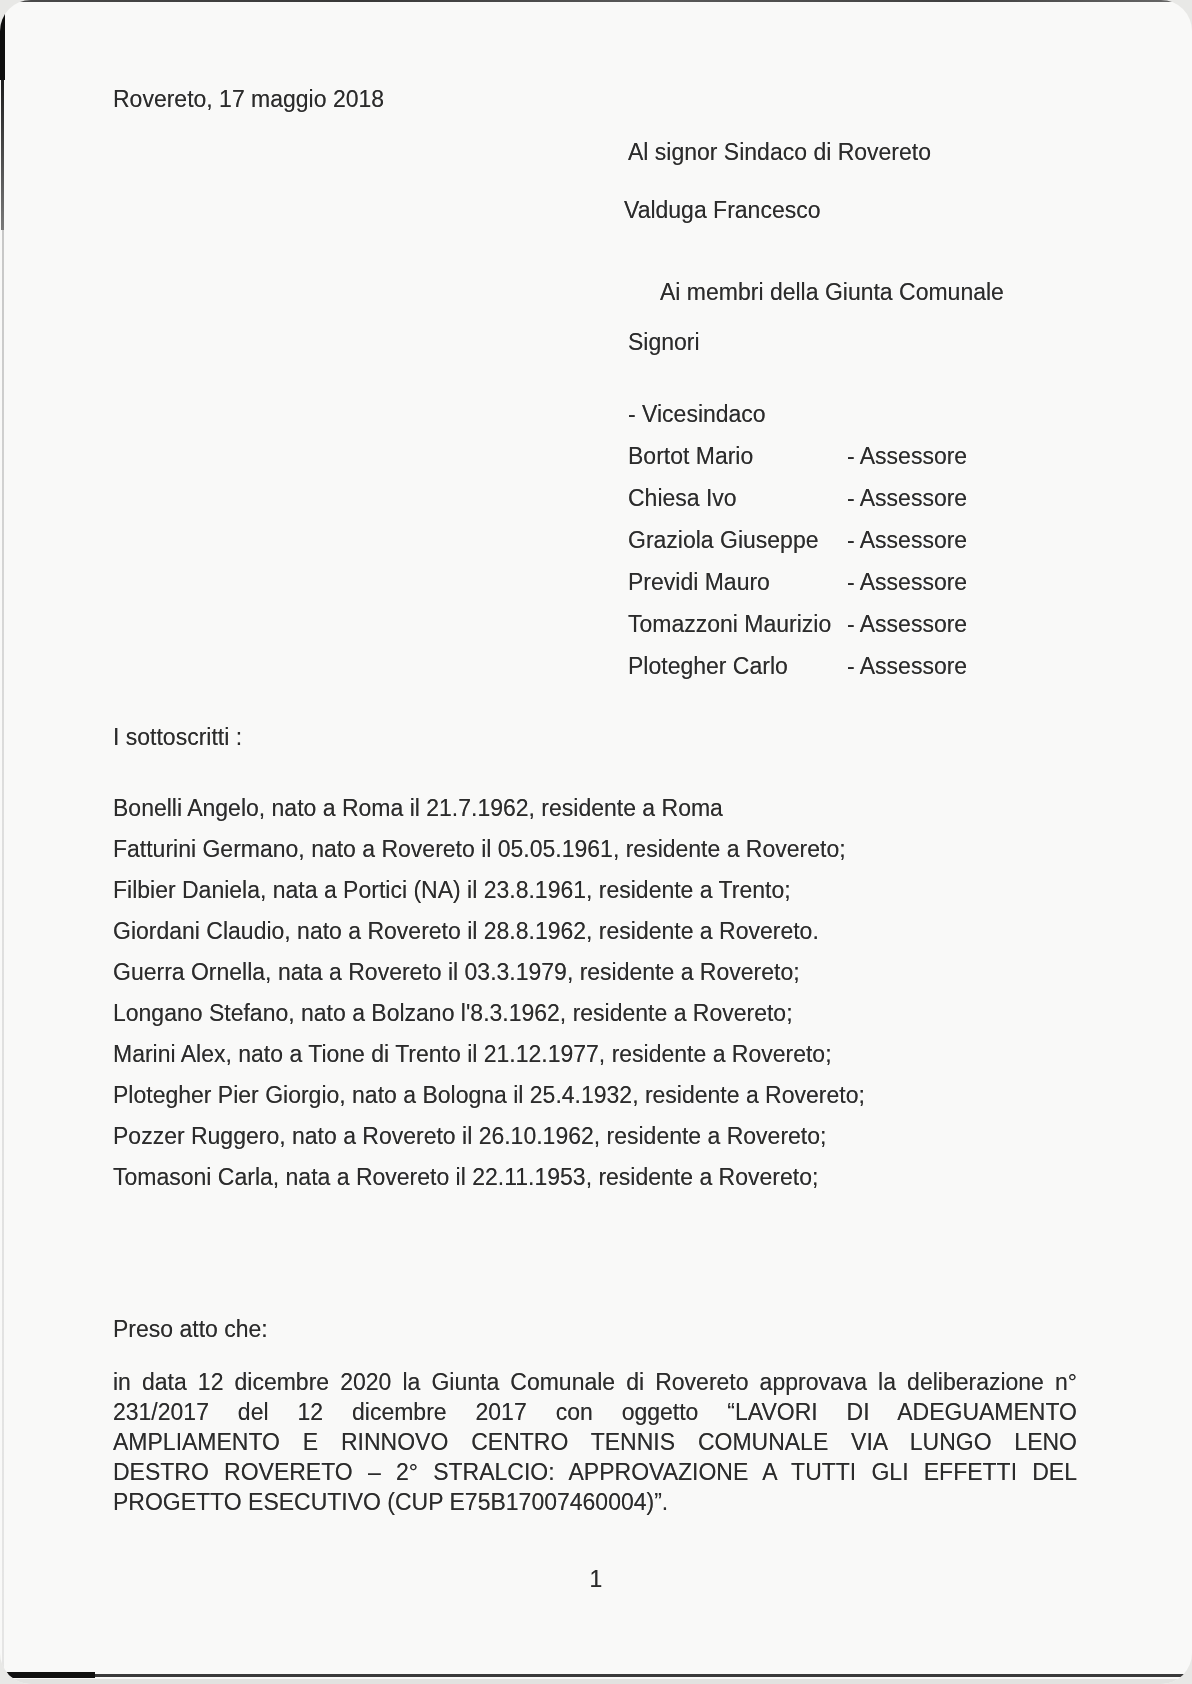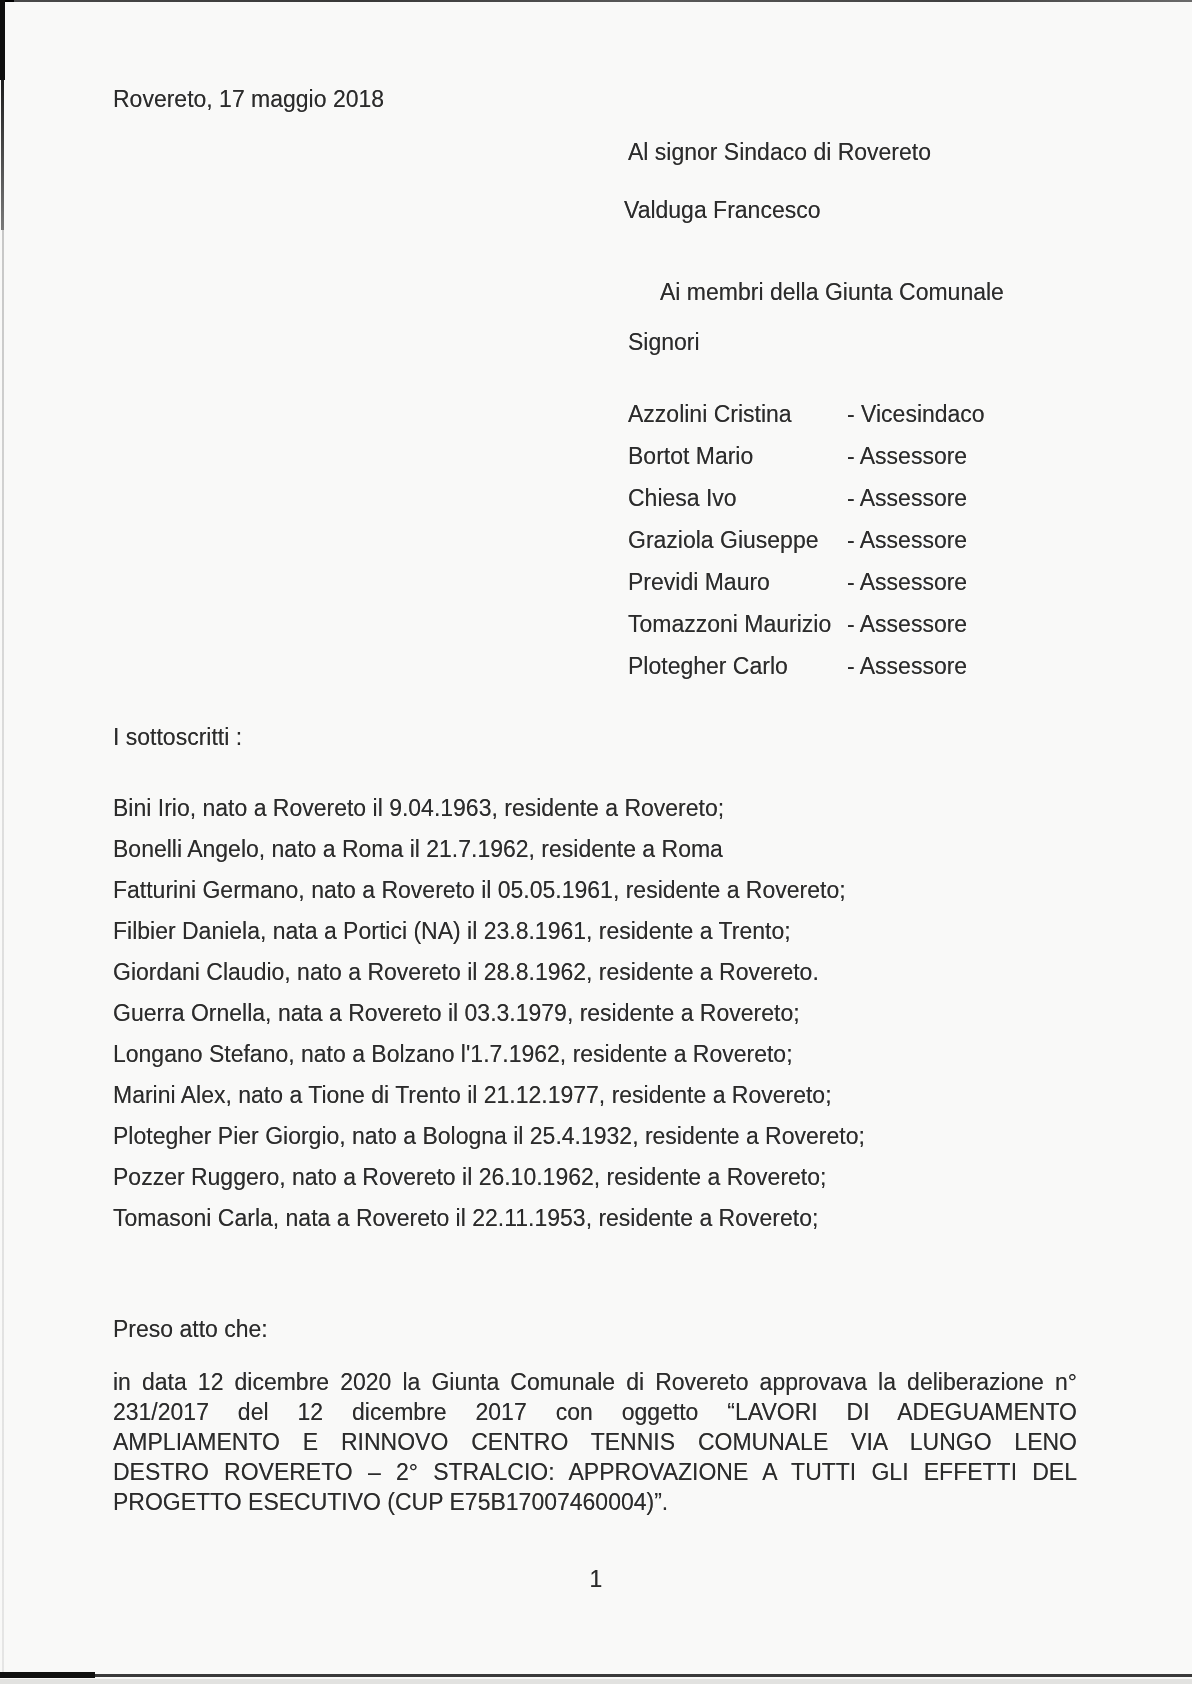--- a/index.html
+++ b/index.html
@@ -6,20 +6,21 @@
   .page{
     position:relative;
     width:1192px;height:1684px;
     margin:0 auto;
     background:#f9f9f8;
     font-family:"Liberation Sans","DejaVu Sans",sans-serif;
     font-size:23px;
     color:#2b2b2b;
     overflow:hidden;
     text-shadow:0 0 0.5px rgba(45,45,45,.55);
+    border-radius:31px;
   }
   .abs{position:absolute;}
   .line{white-space:pre;line-height:30px;}
   
   .top-edge{top:0;left:0;width:1192px;height:2px;
     background:linear-gradient(to right,#000 0,#000 14px,#4a4a4a 14px,#383838 30%,#5a5a5a 55%,#404040 80%,#6a6a6a 100%);}
   .left-bar{top:0;left:0;width:5px;height:80px;background:#0e0e0e;}
   .left-fade{top:80px;left:1px;width:3px;height:150px;background:linear-gradient(to bottom,#1e1e1e,#7a7a7a);}
   .left-faint{top:230px;left:2px;width:2px;height:1444px;opacity:.45;
     background:linear-gradient(to bottom,#8a8a8a,#bdbdbd 40%,#cdcdcd);}
@@ -59,21 +60,20 @@
 
   <div class="abs line date">Rovereto, 17 maggio 2018</div>
 
   <div class="abs line r1">Al signor Sindaco di Rovereto</div>
   <div class="abs line r2">Valduga Francesco</div>
   <div class="abs line r3">Ai membri della Giunta Comunale</div>
   <div class="abs line r4">Signori</div>
 
   <div class="abs members">
     <div class="member-row">
-      <span class="member-name">Azzolini Cristina</span>
       <span class="member-role">- Vicesindaco</span>
     </div>
     <div class="member-row">
       <span class="member-name">Bortot Mario</span>
       <span class="member-role">- Assessore</span>
     </div>
     <div class="member-row">
       <span class="member-name">Chiesa Ivo</span>
       <span class="member-role">- Assessore</span>
     </div>
@@ -91,27 +91,26 @@
     </div>
     <div class="member-row">
       <span class="member-name">Plotegher Carlo</span>
       <span class="member-role">- Assessore</span>
     </div>
   </div>
 
   <div class="abs line subs-heading">I sottoscritti :</div>
 
   <div class="abs subscribers">
-    <div class="sub-row">Bini Irio, nato a Rovereto il 9.04.1963, residente a Rovereto;</div>
     <div class="sub-row">Bonelli Angelo, nato a Roma il 21.7.1962, residente a Roma</div>
     <div class="sub-row">Fatturini Germano, nato a Rovereto il 05.05.1961, residente a Rovereto;</div>
     <div class="sub-row">Filbier Daniela, nata a Portici (NA) il 23.8.1961, residente a Trento;</div>
     <div class="sub-row">Giordani Claudio, nato a Rovereto il 28.8.1962, residente a Rovereto.</div>
     <div class="sub-row">Guerra Ornella, nata a Rovereto il 03.3.1979, residente a Rovereto;</div>
-    <div class="sub-row">Longano Stefano, nato a Bolzano l'1.7.1962, residente a Rovereto;</div>
+    <div class="sub-row">Longano Stefano, nato a Bolzano l'8.3.1962, residente a Rovereto;</div>
     <div class="sub-row">Marini Alex, nato a Tione di Trento il 21.12.1977, residente a Rovereto;</div>
     <div class="sub-row">Plotegher Pier Giorgio, nato a Bologna il 25.4.1932, residente a Rovereto;</div>
     <div class="sub-row">Pozzer Ruggero, nato a Rovereto il 26.10.1962, residente a Rovereto;</div>
     <div class="sub-row">Tomasoni Carla, nata a Rovereto il 22.11.1953, residente a Rovereto;</div>
   </div>
 
   <div class="abs line preso">Preso atto che:</div>
 
   <div class="abs paragraph">
     <div class="p-line">in data 12 dicembre 2020 la Giunta Comunale di Rovereto approvava la deliberazione n°</div>

